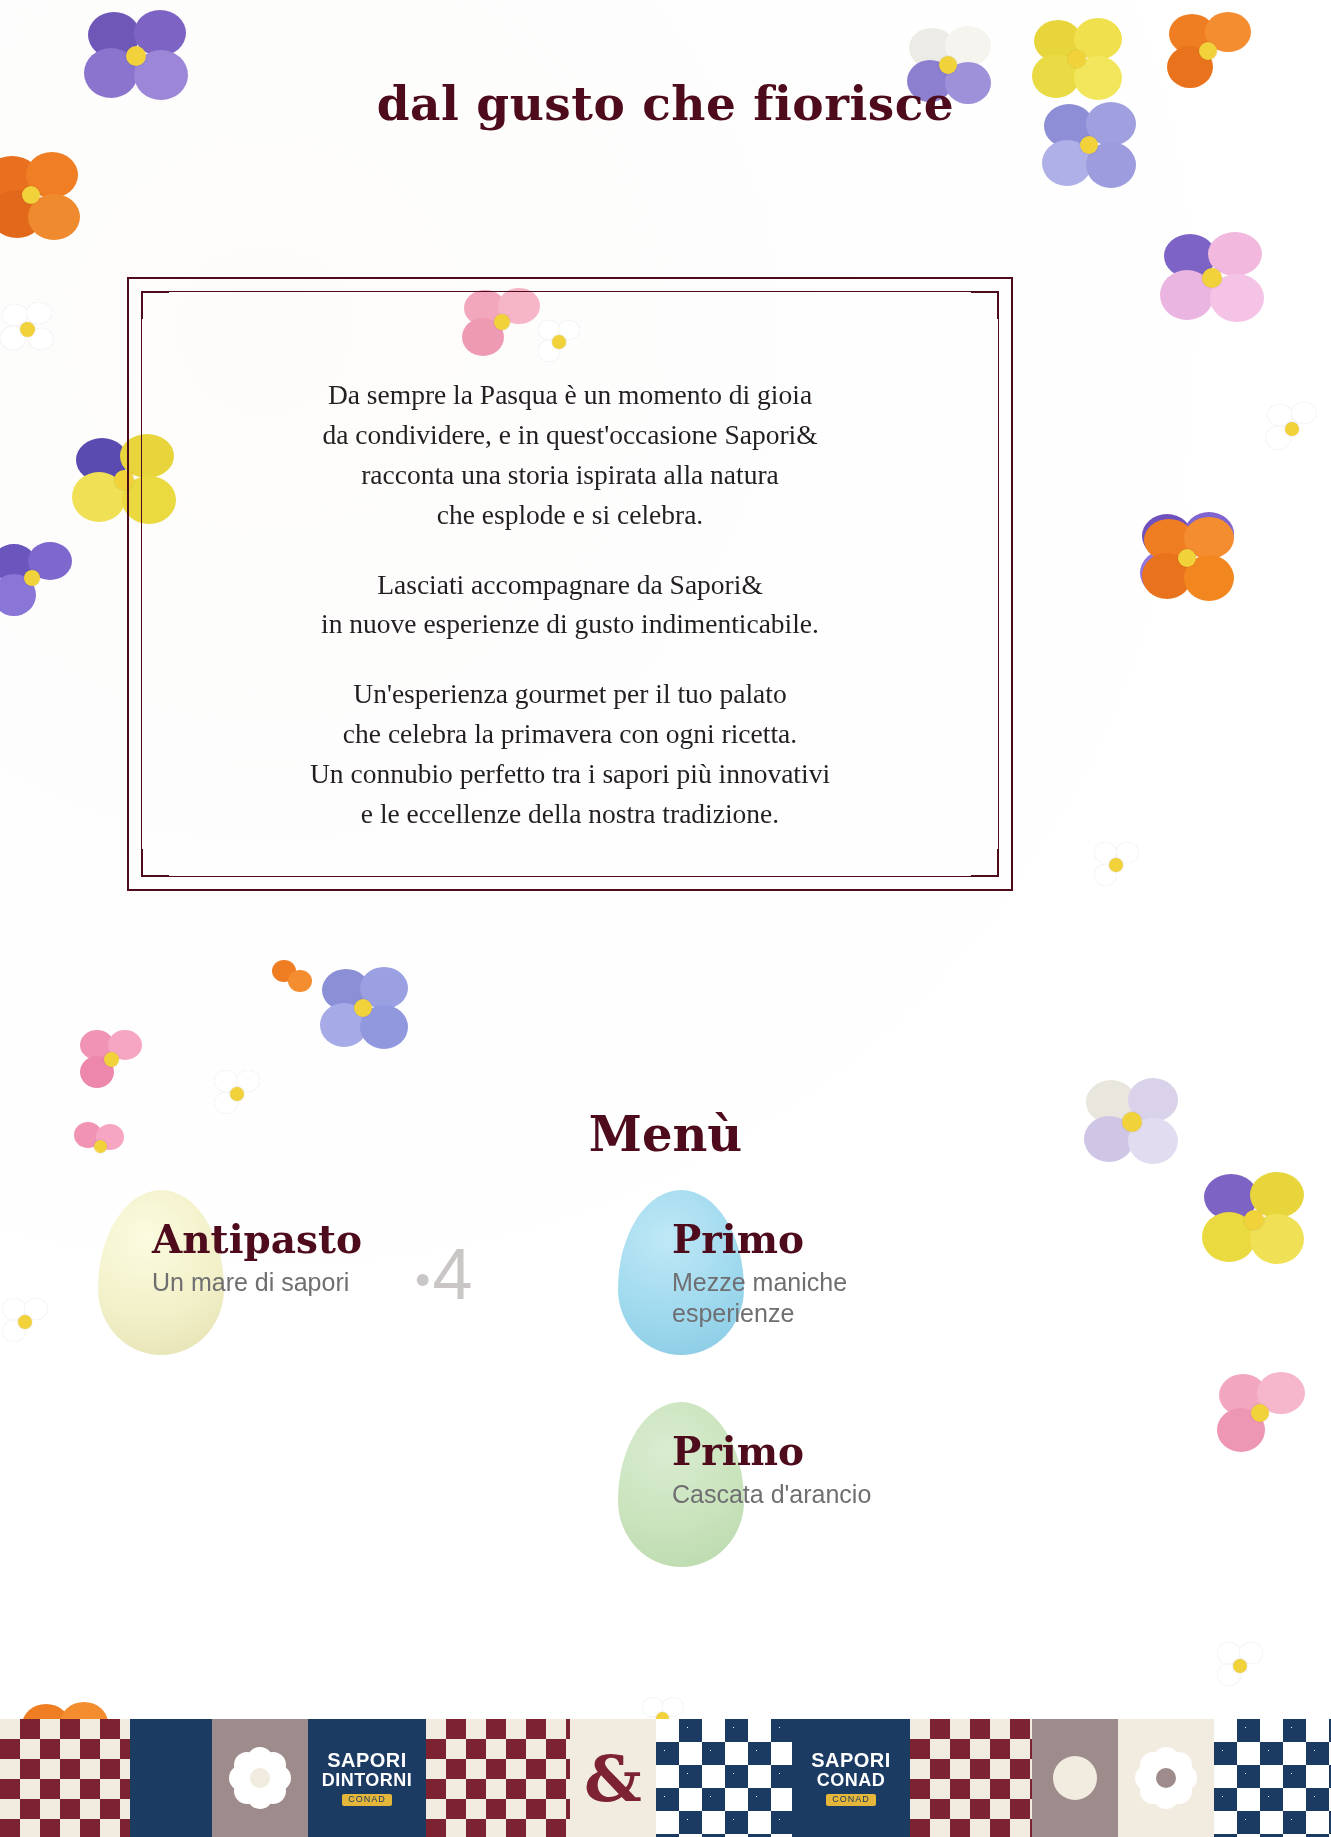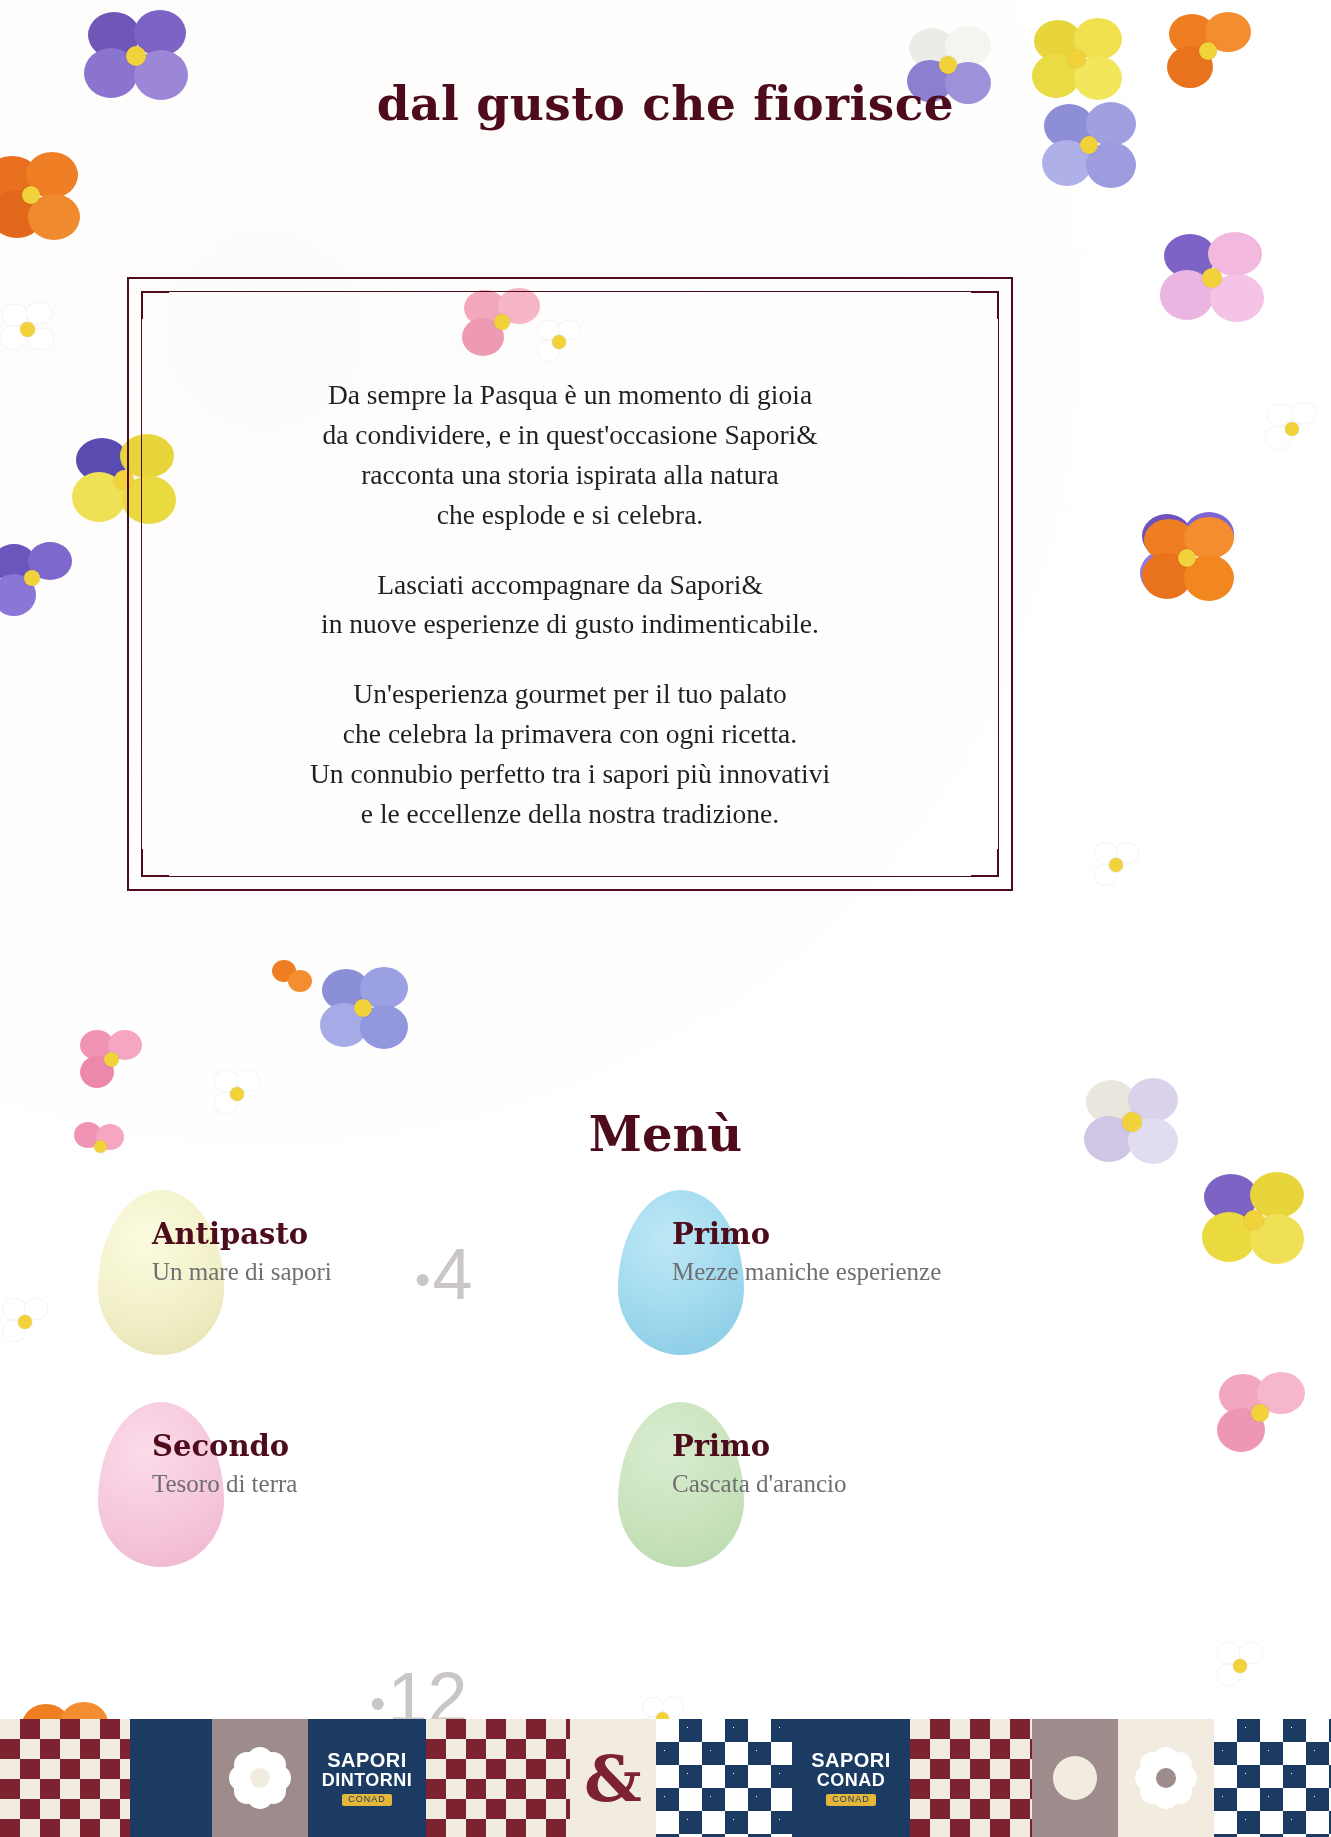--- a/index.html
+++ b/index.html
@@ -157,26 +157,26 @@
 
   .menu-text {
     position: absolute;
     left: 62px;
     top: 40px;
     width: 500px;
   }
   .course-name {
     font-family: "DejaVu Serif", "Liberation Serif", serif;
     font-weight: 700;
-    font-size: 29px;
+    font-size: 39px;
     color: #4d0b1c;
     line-height: 1.0;
   }
   .course-desc {
-    font-family: Liberation Serif, serif;
+    font-family: Liberation Sans, sans-serif;
     font-size: 25px;
     color: #6f6f72;
     margin-top: 8px;
     line-height: 1.22;
     max-width: 300px;
   }
   .page-num {
     position: absolute;
     font-family: "Liberation Sans", sans-serif;
     font-size: 72px;
@@ -547,28 +547,20 @@
 
     <div class="menu-item c2 r1">
       <div class="egg blue"></div>
       <div class="menu-text">
         <div class="course-name">Primo</div>
         <div class="course-desc">Mezze maniche esperienze</div>
       </div>
 
     </div>
 
-    <div class="menu-item c1 r2">
-      <div class="egg pink"></div>
-      <div class="menu-text">
-        <div class="course-name">Secondo</div>
-        <div class="course-desc">Tesoro di terra</div>
-      </div>
-      <div class="page-num pn-3"><span class="dot">•</span><span>12</span></div>
-    </div>
 
     <div class="menu-item c2 r2">
       <div class="egg green"></div>
       <div class="menu-text">
         <div class="course-name">Primo</div>
         <div class="course-desc">Cascata d'arancio</div>
       </div>
 
     </div>
 

